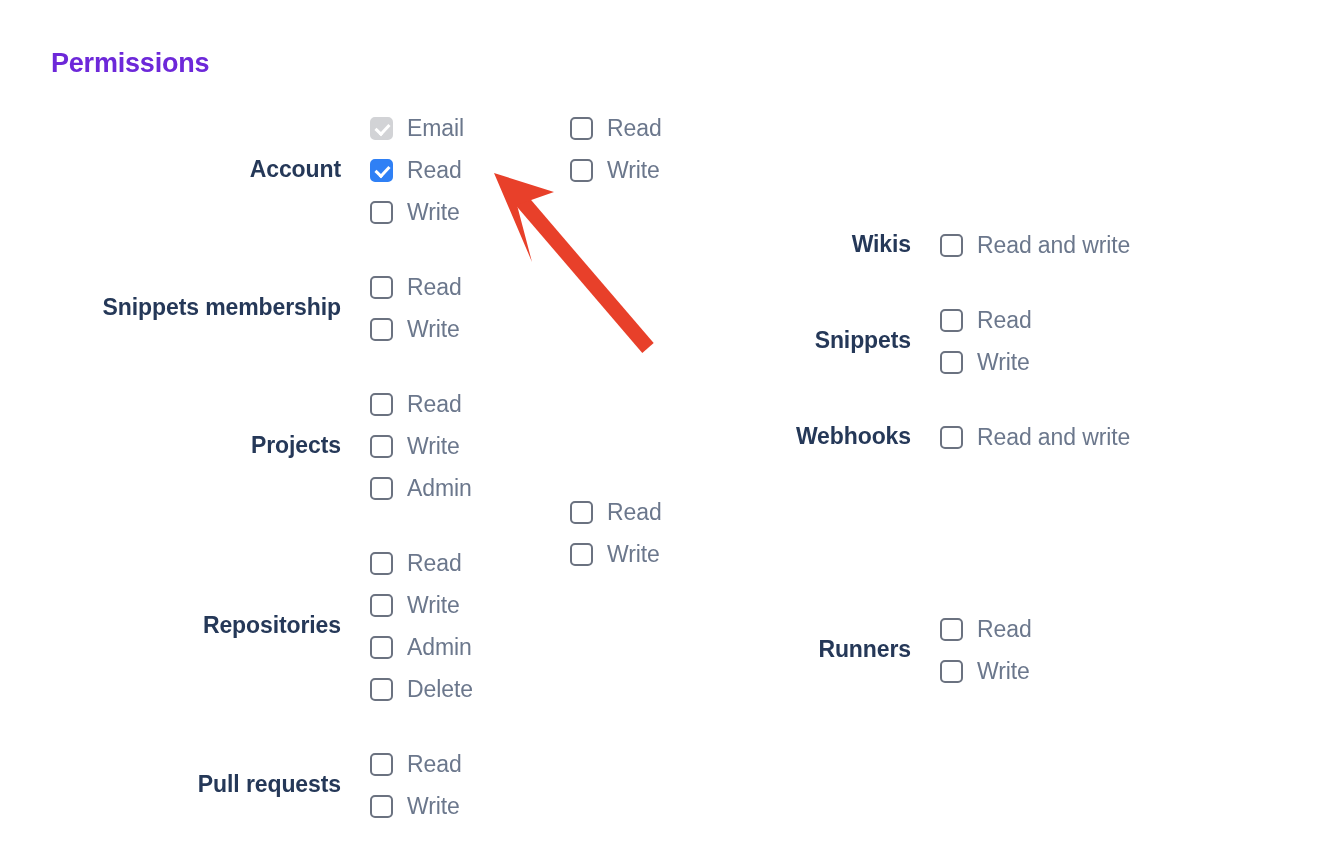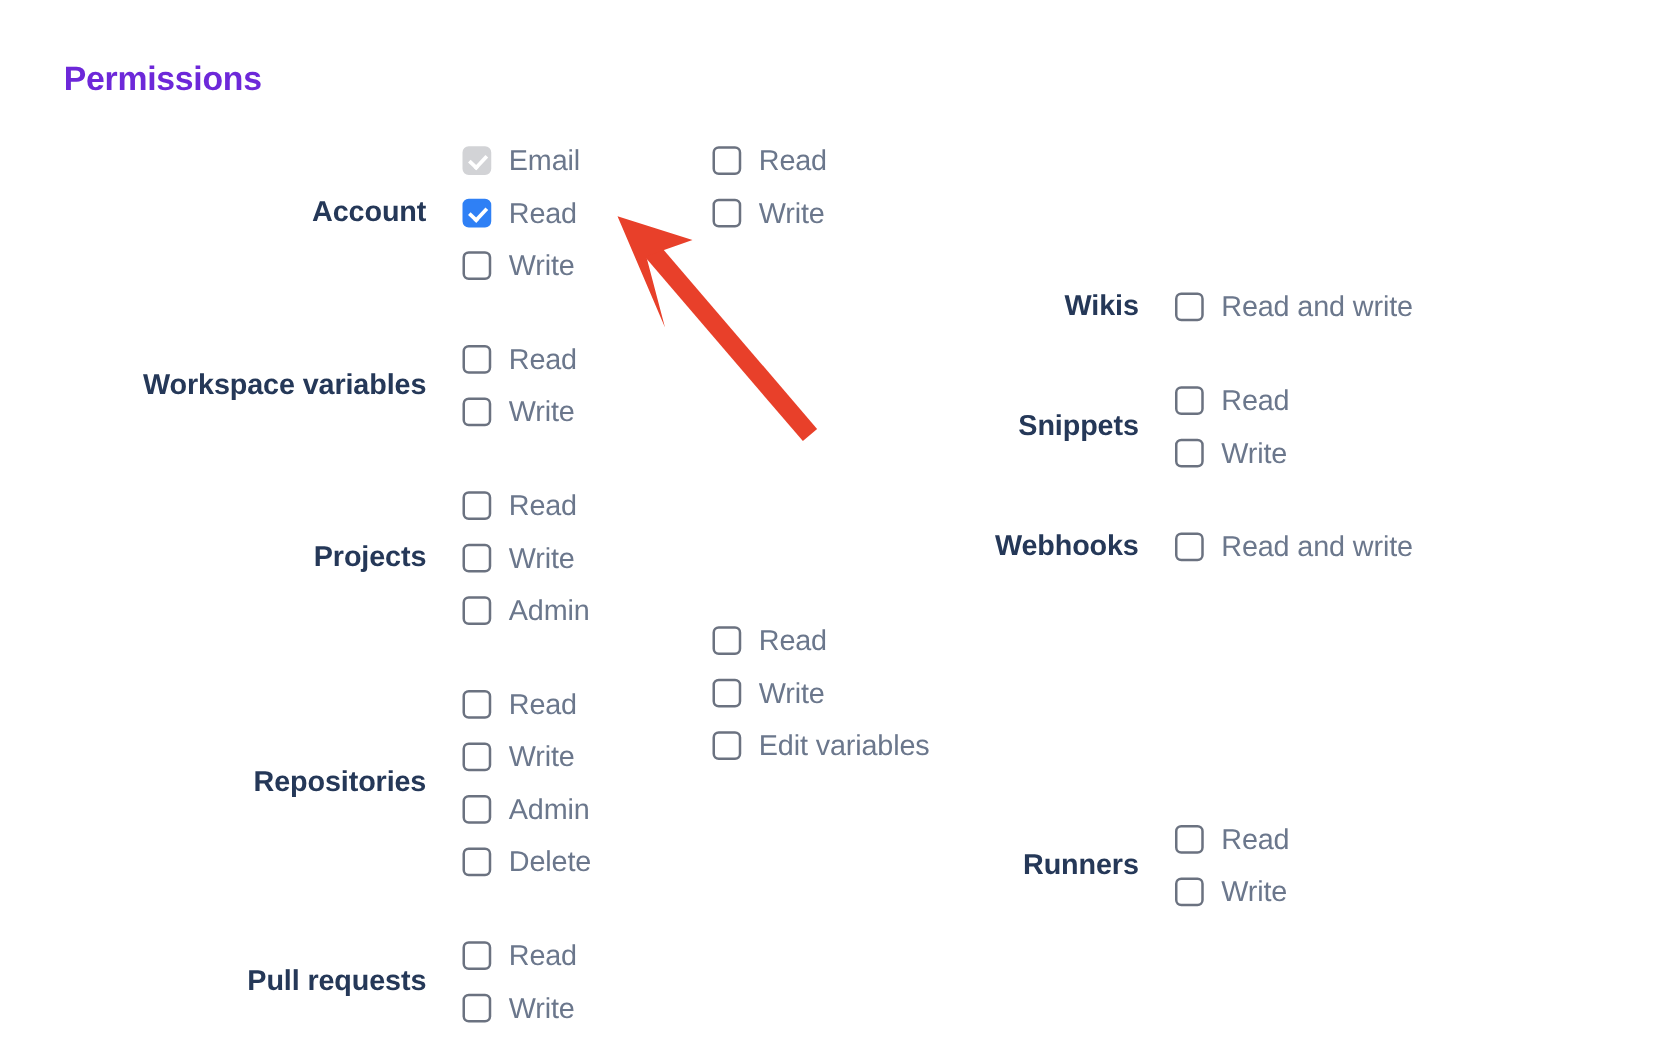--- a/index.html
+++ b/index.html
@@ -137,21 +137,21 @@
           <span class="checkbox checked" role="checkbox" aria-checked="true"></span>
           <span class="option-label">Read</span>
         </div>
         <div class="option-row">
           <span class="checkbox" role="checkbox" aria-checked="false"></span>
           <span class="option-label">Write</span>
         </div>
       </div>
     </div>
     <div class="perm-group">
-      <div class="group-label">Workspace variables</div>
+      <div class="group-label">Snippets membership</div>
       <div class="group-options">
         <div class="option-row">
           <span class="checkbox" role="checkbox" aria-checked="false"></span>
           <span class="option-label">Read</span>
         </div>
         <div class="option-row">
           <span class="checkbox" role="checkbox" aria-checked="false"></span>
           <span class="option-label">Write</span>
         </div>
       </div>
@@ -254,24 +254,20 @@
     </div>
     <div class="perm-group">
       <div class="group-options">
         <div class="option-row">
           <span class="checkbox" role="checkbox" aria-checked="false"></span>
           <span class="option-label">Read</span>
         </div>
         <div class="option-row">
           <span class="checkbox" role="checkbox" aria-checked="false"></span>
           <span class="option-label">Write</span>
-        </div>
-        <div class="option-row">
-          <span class="checkbox" role="checkbox" aria-checked="false"></span>
-          <span class="option-label">Edit variables</span>
         </div>
       </div>
     </div>
     <div class="perm-group">
       <div class="group-label">Runners</div>
       <div class="group-options">
         <div class="option-row">
           <span class="checkbox" role="checkbox" aria-checked="false"></span>
           <span class="option-label">Read</span>
         </div>

